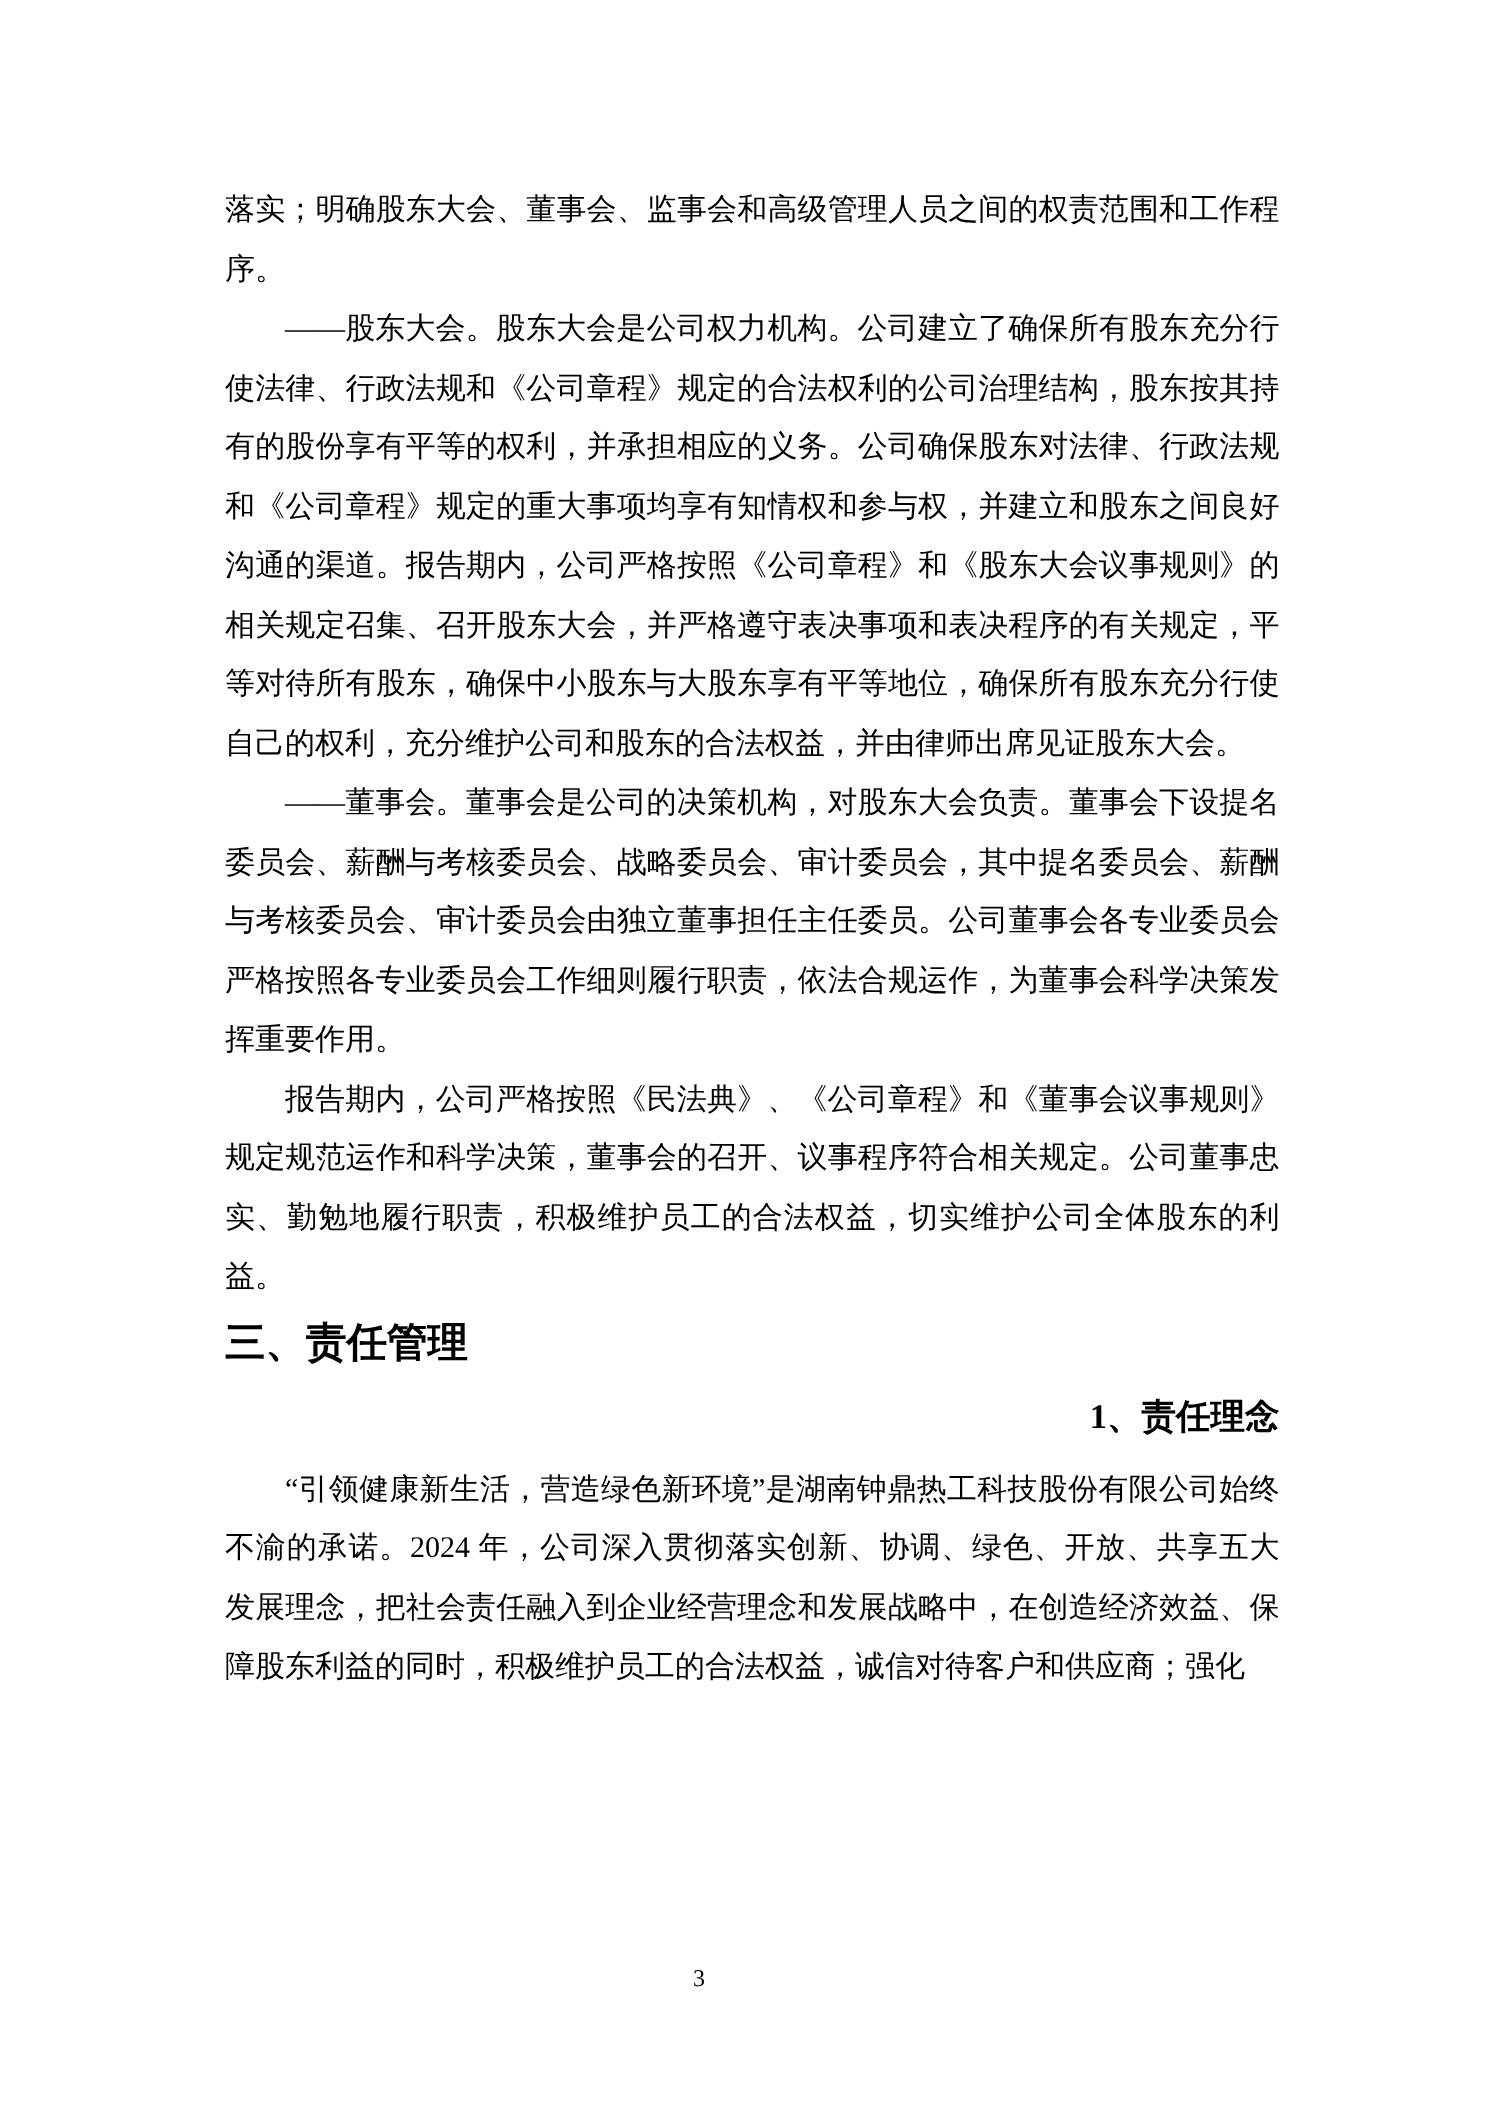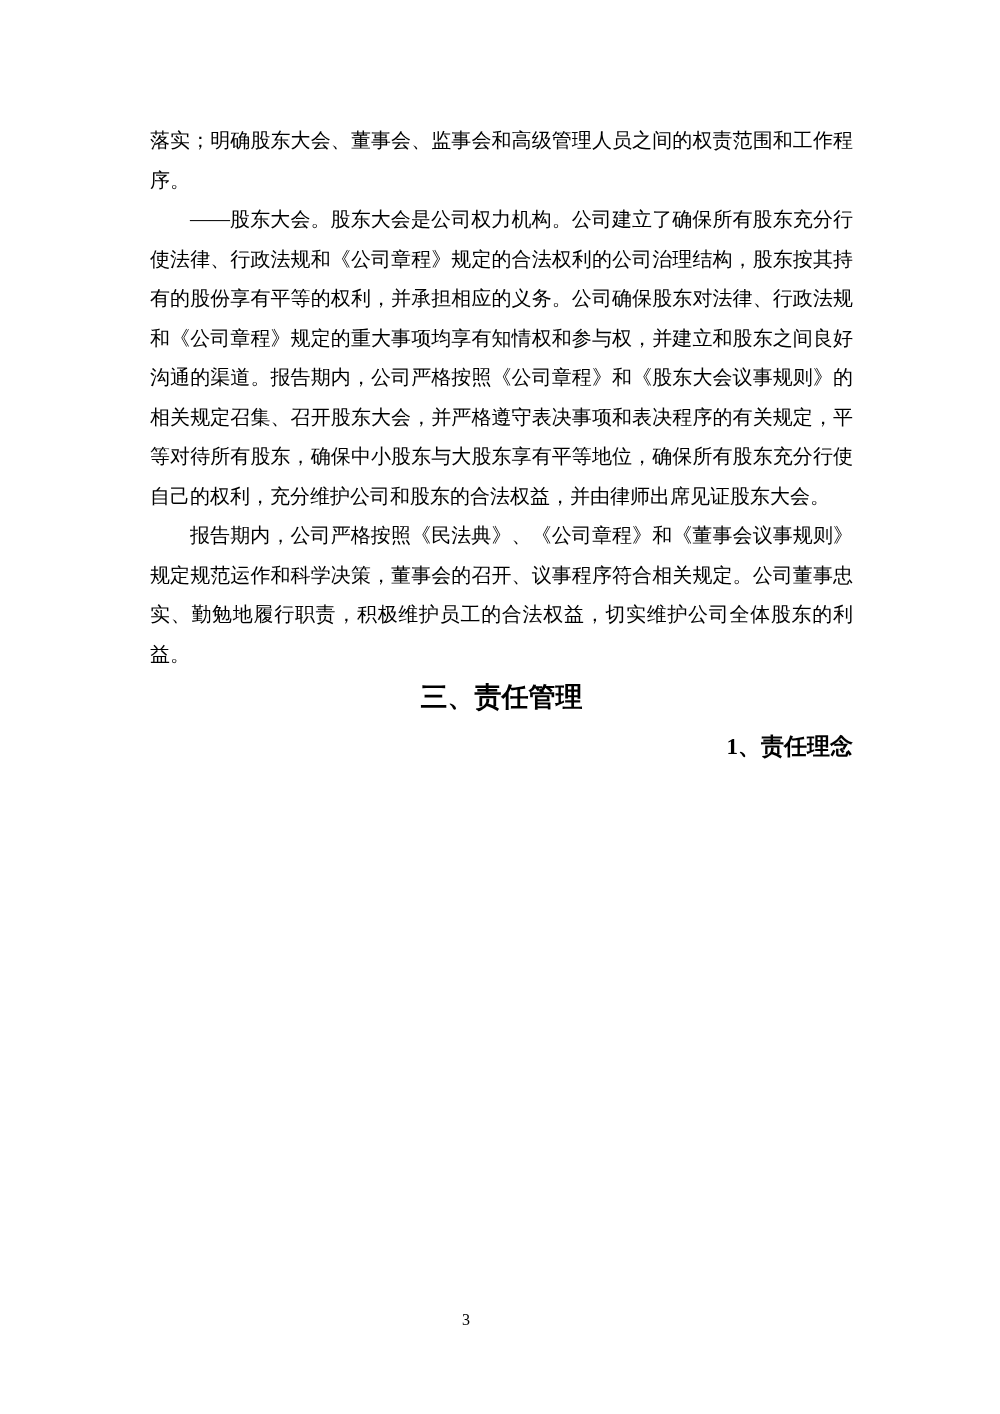--- a/index.html
+++ b/index.html
@@ -31,21 +31,21 @@
   }
   .indent {
     text-indent: 2em;
     font-family: Liberation Serif, serif;
   }
   .h1 {
     margin: 2px 0 0 0;
     font-size: 27px;
     font-weight: bold;
     line-height: 42px;
-    text-align: center;
+    text-align: left;
   }
   .h2 {
     margin: 12px 0 0 44px;
     font-size: 23px;
     font-weight: bold;
     line-height: 34px;
     text-align: right;
   }
   .after-heading {
     margin-top: 12px;
@@ -60,20 +60,22 @@
     line-height: 20px;
   }
 </style>
 </head>
 <body>
 
 <div class="page">
   <div class="content">
     <p class="para">落实；明确股东大会、董事会、监事会和高级管理人员之间的权责范围和工作程序。</p>
     <p class="para indent">——股东大会。股东大会是公司权力机构。公司建立了确保所有股东充分行使法律、行政法规和《公司章程》规定的合法权利的公司治理结构，股东按其持有的股份享有平等的权利，并承担相应的义务。公司确保股东对法律、行政法规和《公司章程》规定的重大事项均享有知情权和参与权，并建立和股东之间良好沟通的渠道。报告期内，公司严格按照《公司章程》和《股东大会议事规则》的相关规定召集、召开股东大会，并严格遵守表决事项和表决程序的有关规定，平等对待所有股东，确保中小股东与大股东享有平等地位，确保所有股东充分行使自己的权利，充分维护公司和股东的合法权益，并由律师出席见证股东大会。</p>
+    <p class="para indent">——董事会。董事会是公司的决策机构，对股东大会负责。董事会下设提名委员会、薪酬与考核委员会、战略委员会、审计委员会，其中提名委员会、薪酬与考核委员会、审计委员会由独立董事担任主任委员。公司董事会各专业委员会严格按照各专业委员会工作细则履行职责，依法合规运作，为董事会科学决策发挥重要作用。</p>
     <p class="para indent">报告期内，公司严格按照《民法典》、《公司章程》和《董事会议事规则》规定规范运作和科学决策，董事会的召开、议事程序符合相关规定。公司董事忠实、勤勉地履行职责，积极维护员工的合法权益，切实维护公司全体股东的利益。</p>
     <h1 class="h1">三、责任管理</h1>
     <h2 class="h2">1、责任理念</h2>
+    <p class="para indent after-heading">“引领健康新生活，营造绿色新环境”是湖南钟鼎热工科技股份有限公司始终不渝的承诺。2024 年，公司深入贯彻落实创新、协调、绿色、开放、共享五大发展理念，把社会责任融入到企业经营理念和发展战略中，在创造经济效益、保障股东利益的同时，积极维护员工的合法权益，诚信对待客户和供应商；强化</p>
   </div>
   <div class="footer">
     <span>3</span>
   </div>
 </div>
 
 </body></html>

